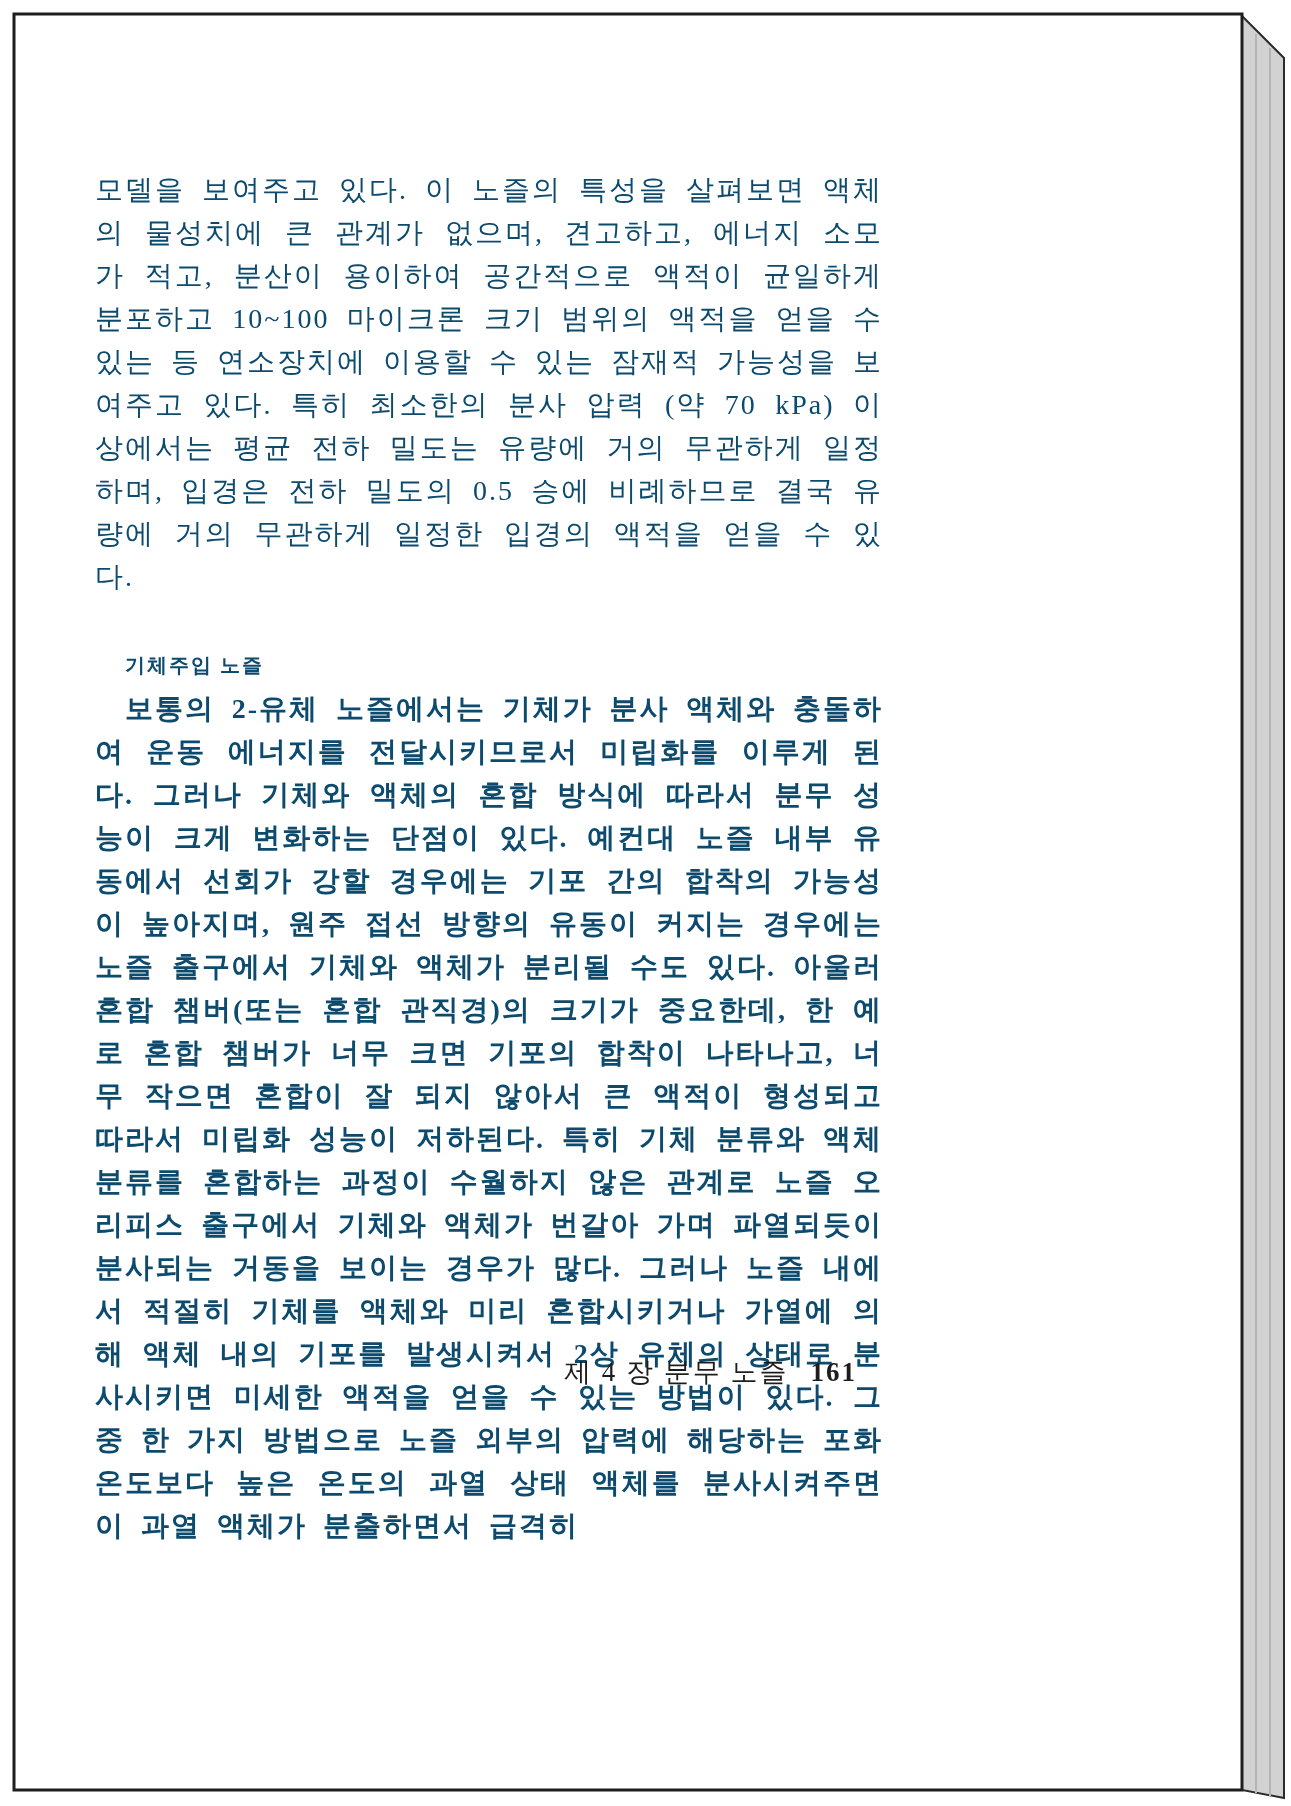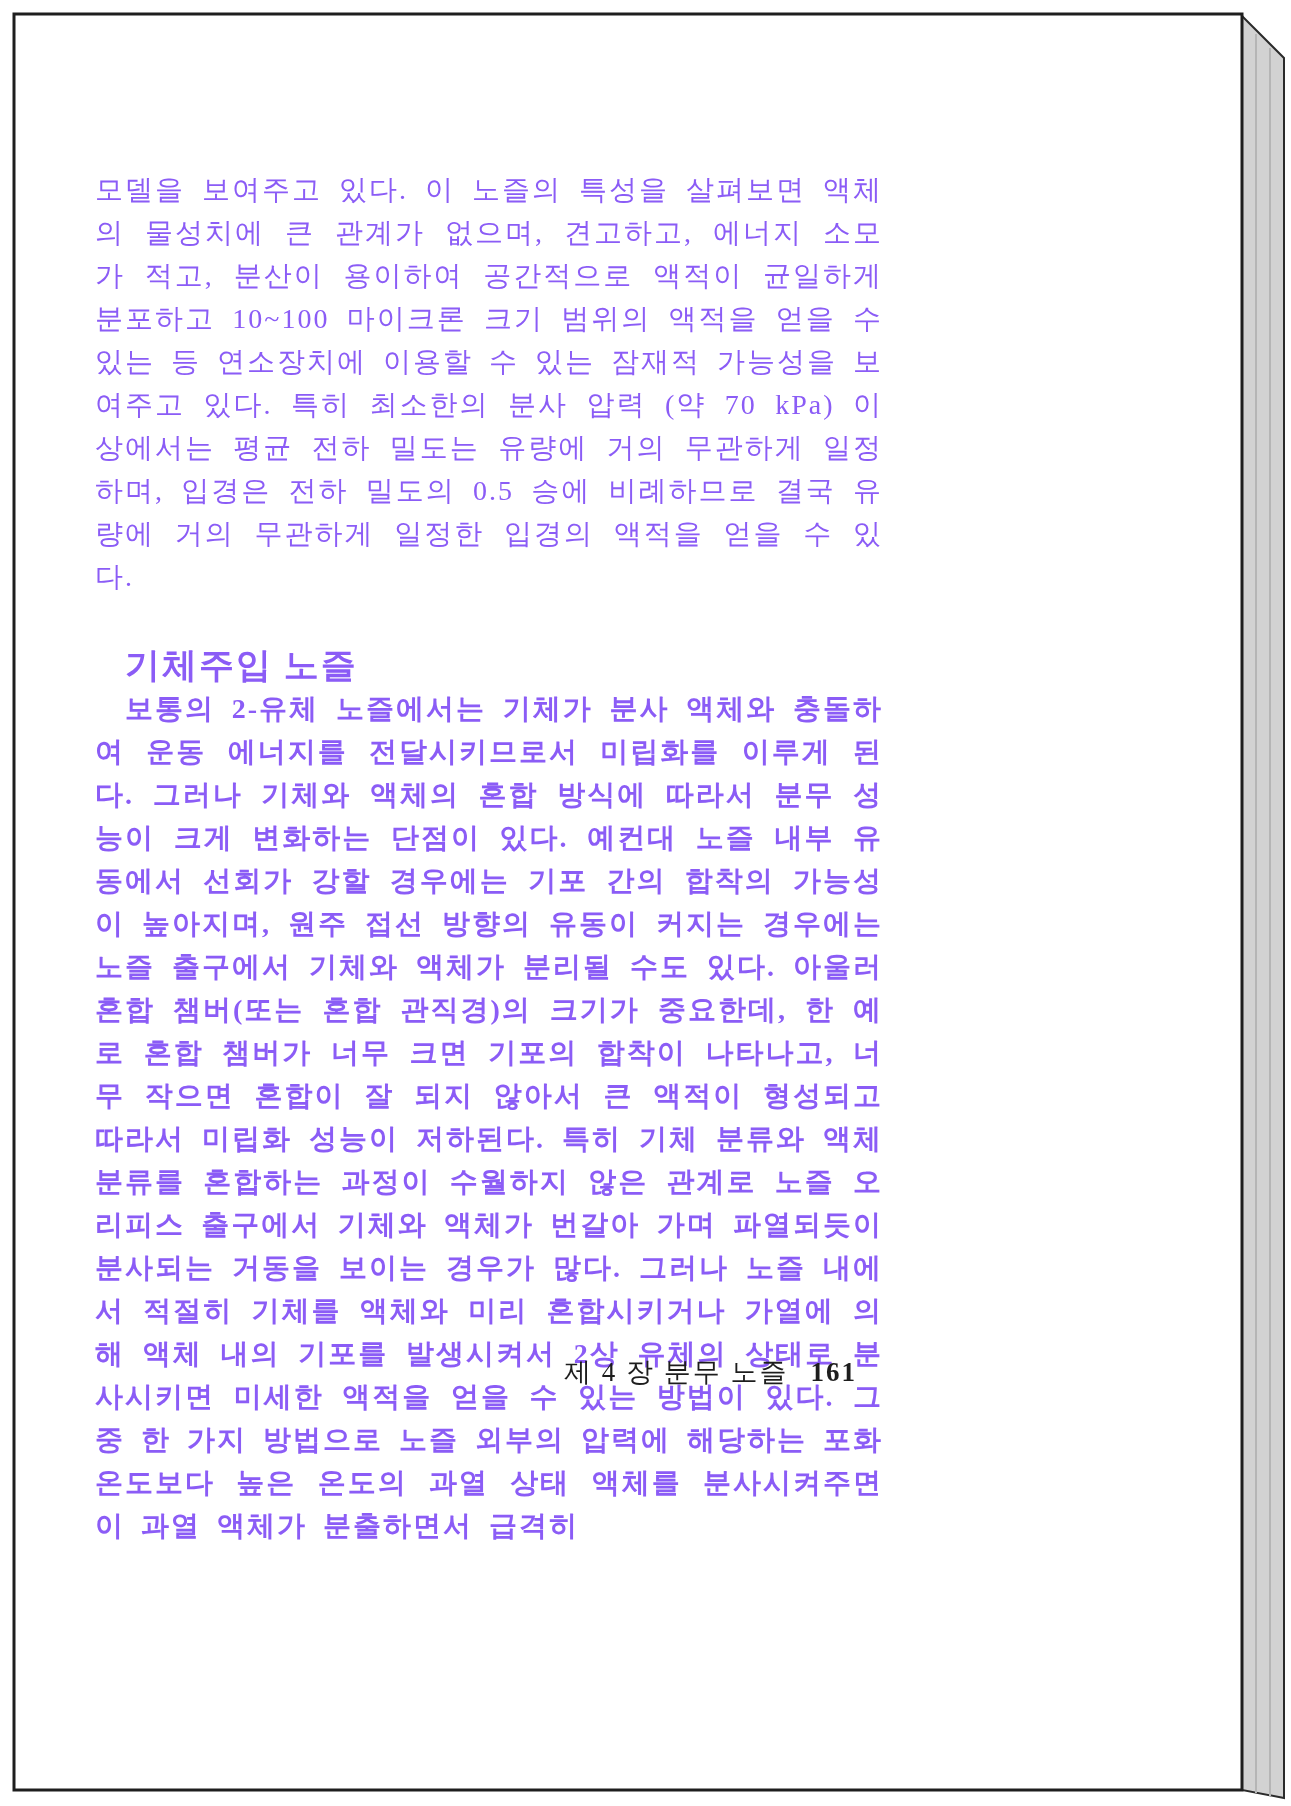--- a/index.html
+++ b/index.html
@@ -19,34 +19,34 @@
     position: absolute;
     left: 0; top: 0;
     width: 1291px;
     height: 1806px;
   }
   .text-layer {
     position: absolute;
     left: 95px;
     top: 168px;
     width: 788px;
-    color: #8b5cf6;
+    color: #0c4a6e;
   }
   .body-par {
     font-size: 28px;
     line-height: 43px;
     text-align: justify;
     letter-spacing: 2px;
     word-spacing: 7px;
   }
   .par-indent { text-indent: 30px; font-weight: bold; }
   .section-heading {
     margin-top: 46px;
     padding-left: 30px;
-    font-size: 35px;
+    font-size: 20px;
     line-height: 43px;
     letter-spacing: 2px;
   }
   .page-footer {
     position: absolute;
     left: 95px;
     top: 1352px;
     width: 788px;
     text-align: right;
     padding-right: 26px;

